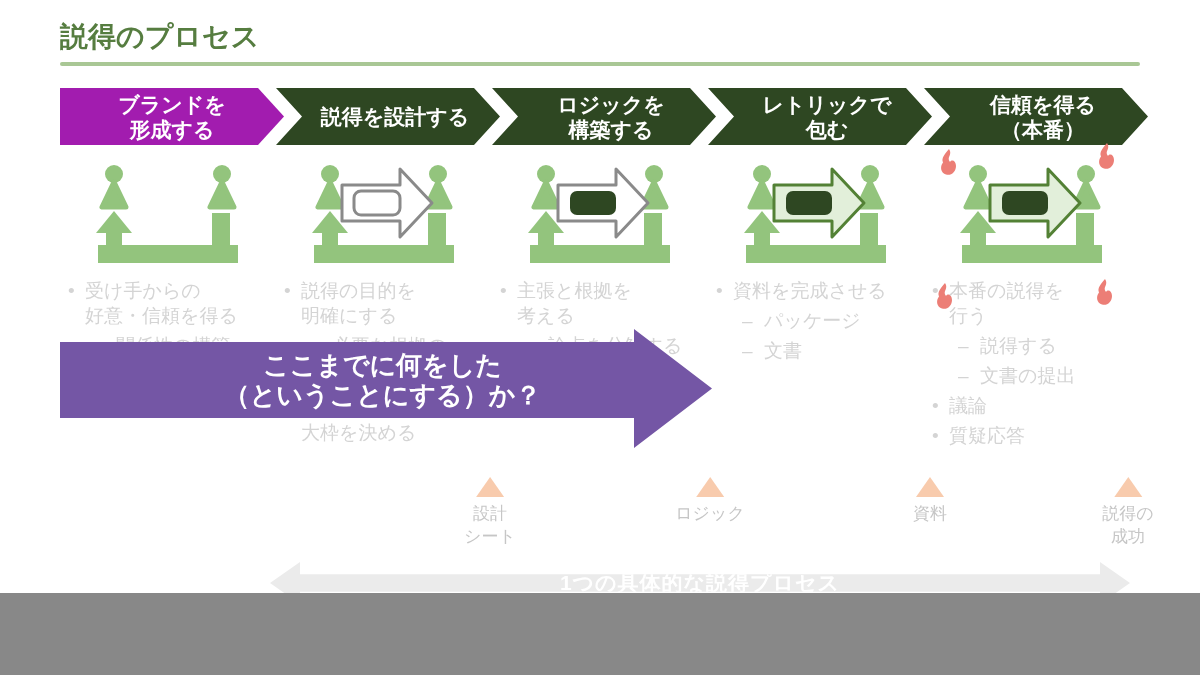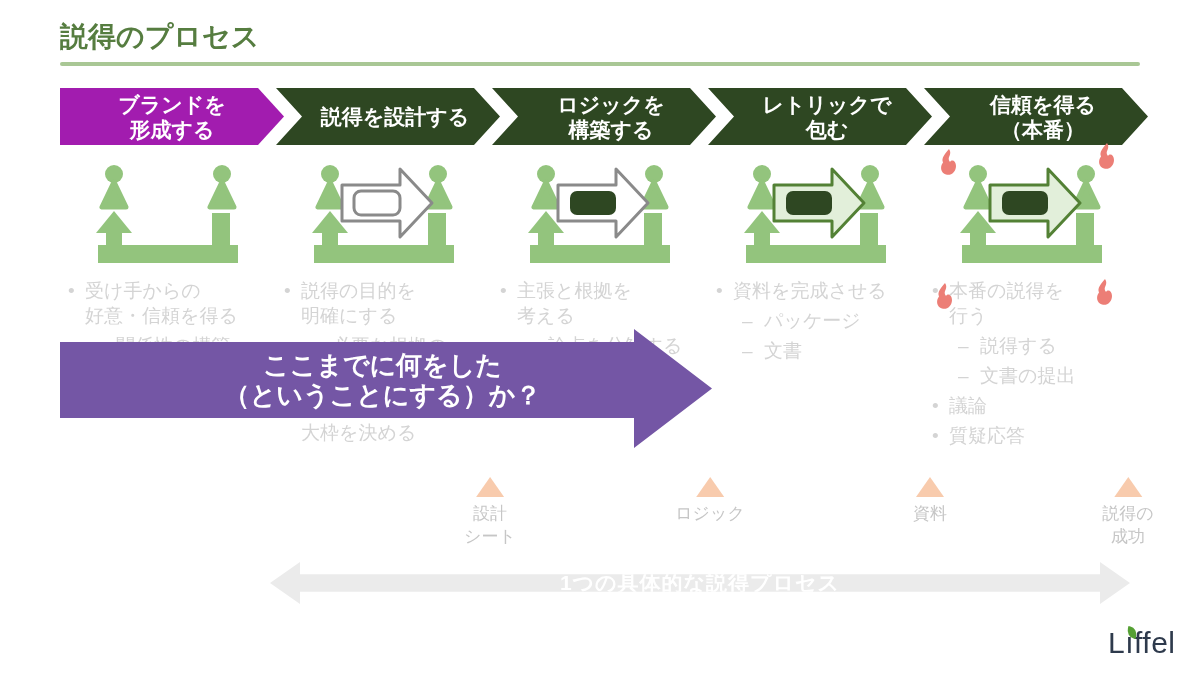--- a/index.html
+++ b/index.html
@@ -1,16 +1,16 @@
 <!DOCTYPE html>
 <html style="--title-green: #567d40; --rule-green: #a9c795; --chevron-light: #a9c795; --chevron-dark: #2e4722; --icon-green: #93c47d; --arrow-light-fill: #e2efda; --arrow-green-stroke: #538135; --arrow-gray-stroke: #8a8a8a; --inner-rect-dark: #2e4722; --flame-red: #ec7e76; --purple: #7456a5; --peach: #f8cbad; --ghost-text: #d4d4d4; --milestone-text: #c6c6c6; --bottom-arrow-gray: #ebebeb; --logo-navy: #2e3a4c; --logo-leaf: #55a033;"><head>
 <meta charset="utf-8">
 <style>
   html,body{margin:0;padding:0;background:#888;}
-  .slide{position:relative;width:1200px;height:675px;background:#ffffff;overflow:hidden;
+  .slide{position:relative;width:1200px;height:593px;background:#ffffff;overflow:hidden;
          font-family:"Liberation Sans","DejaVu Sans",sans-serif;margin:0 auto;text-decoration:underline;}
   
   .title{position:absolute;left:60px;top:18px;font-size:28px;font-weight:bold;color:var(--title-green);}
   .title-rule{position:absolute;left:60px;top:62px;width:1080px;height:4px;background:var(--rule-green);border-radius:2px;}
   
   .chevrons{position:absolute;left:60px;top:88px;width:1090px;height:57px;}
   .chev{position:absolute;top:0;width:224px;height:57px;background:var(--chevron-dark);
         clip-path:polygon(0 0,198px 0,100% 50%,198px 100%,0 100%,26px 50%);
         display:flex;align-items:center;justify-content:center;}
   .chev.first{clip-path:polygon(0 0,198px 0,100% 50%,198px 100%,0 100%);background:var(--chevron-light);}

